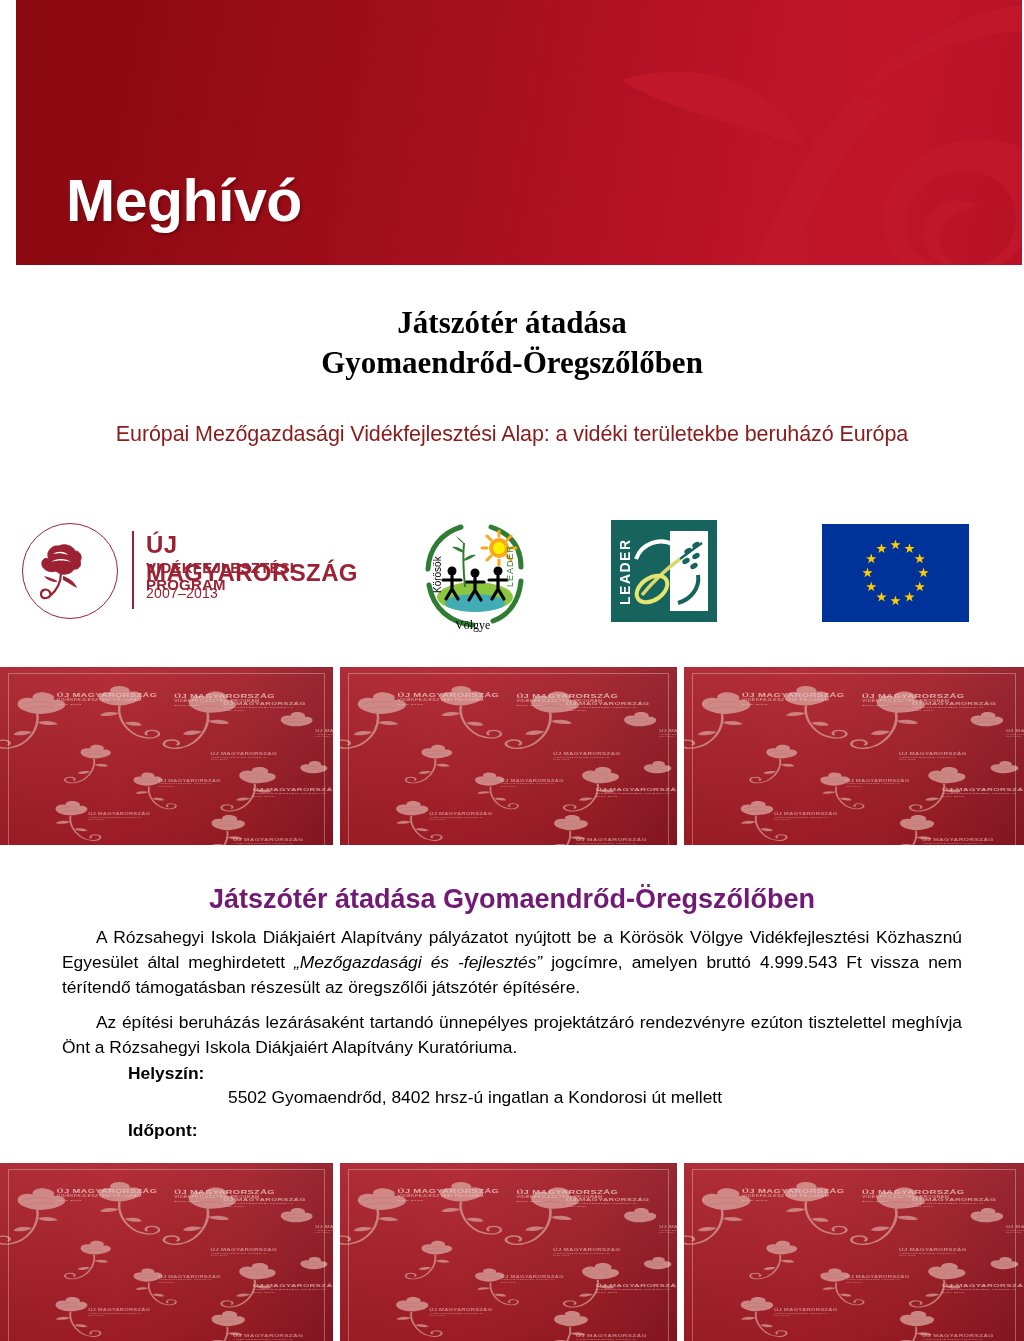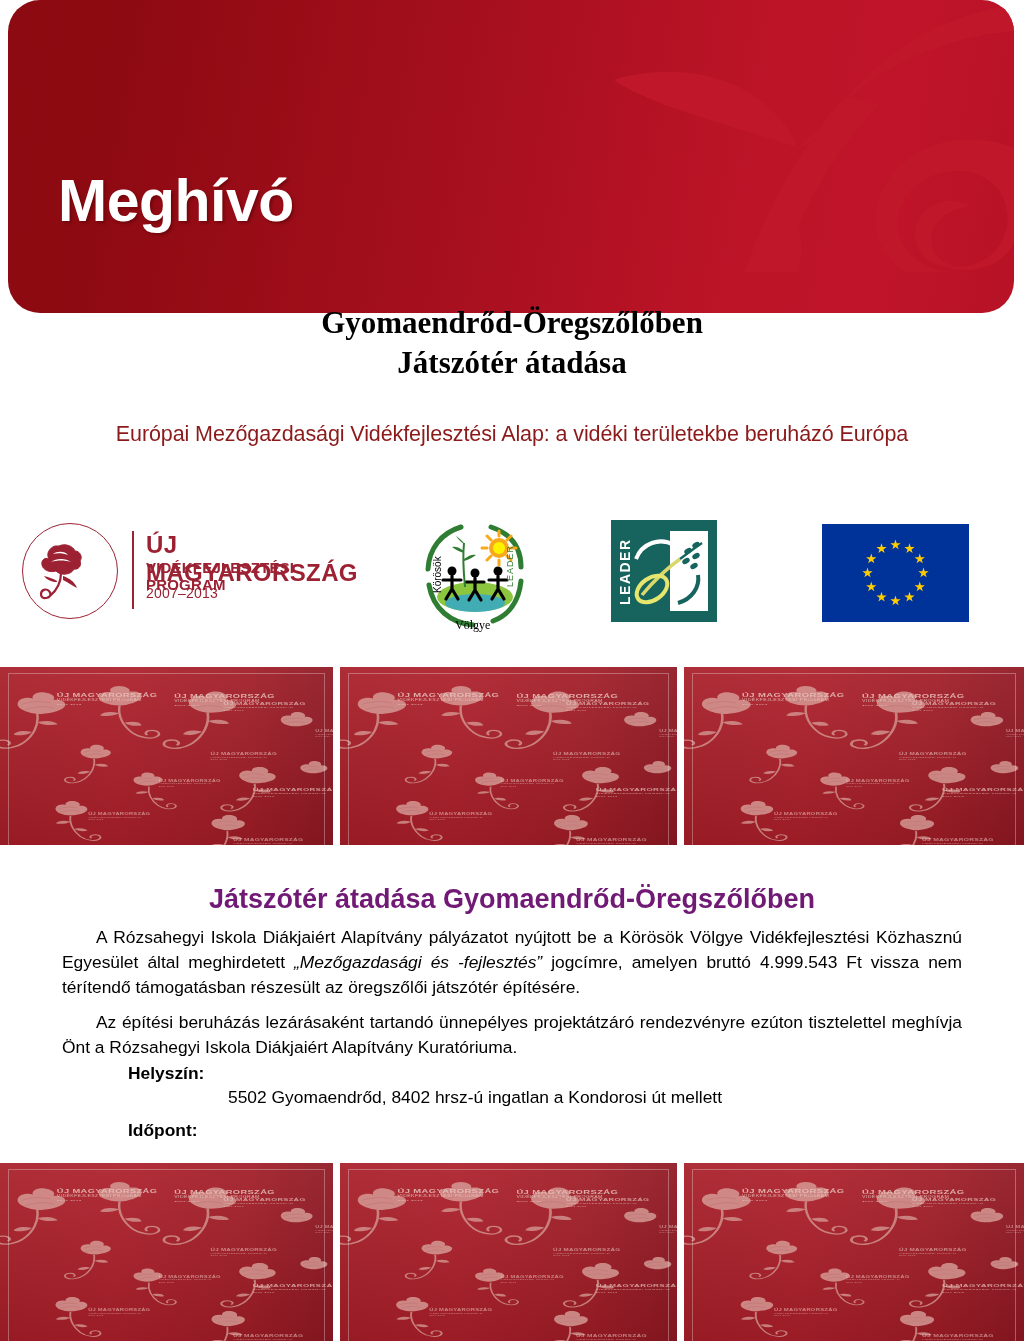--- a/index.html
+++ b/index.html
@@ -11,35 +11,34 @@
     height: 1341px;
     background: #ffffff;
     font-family: "Liberation Sans", sans-serif;
     overflow: hidden;
     position: relative;
   }
 
   
   .header-banner {
     position: absolute;
-    left: 8px;
+    left: 16px;
     top: 0;
     width: 1006px;
-    height: 313px;
+    height: 265px;
     overflow: hidden;
     background: linear-gradient(100deg,
         #8c0a11 0%,
         #8e0a12 12%,
         #9b0d18 30%,
         #a8101f 48%,
         #b41224 62%,
         #bd1428 74%,
         #c0142a 86%,
         #b71226 100%);
-    border-radius: 32px;
   }
   .header-banner .ornament {
     position: absolute;
     right: -10px;
     top: -8px;
     width: 440px;
     height: 280px;
     opacity: 1;
   }
   .header-title {
@@ -203,22 +202,22 @@
       <path d="M214 156 C 232 136, 260 116, 286 106 C 268 126, 244 144, 214 156 Z"></path>
       <path d="M160 280 C 172 250, 188 230, 208 220 C 218 236, 220 258, 214 280 Z"></path>
       <path d="M434 158 C 392 138, 340 146, 310 180 C 280 214, 288 262, 322 280 L 366 280 C 322 274, 302 240, 320 208 C 336 180, 378 170, 404 188 C 428 204, 430 240, 410 260 C 396 274, 374 278, 358 272 C 374 282, 400 280, 418 266 C 444 246, 446 186, 434 158 Z"></path>
       <path d="M386 214 C 364 202, 338 212, 332 234 C 326 258, 346 278, 370 274 C 352 270, 342 252, 350 236 C 358 220, 376 216, 386 214 Z"></path>
     </g>
   </svg>
   <div class="header-title">Meghívó</div>
 </div>
 
 <div class="doc-title">
+  <div>Játszótér átadása</div>
   <div>Gyomaendrőd-Öregszőlőben</div>
-  <div>Játszótér átadása</div>
 </div>
 <div class="doc-subtitle">Európai Mezőgazdasági Vidékfejlesztési Alap: a vidéki területekbe beruházó Európa</div>
 
 <div class="logo-row">
 
   <div class="logo logo-umvp">
     <div class="umvp-circle">
       <svg viewBox="0 0 94 94" width="94" height="94">
         <g fill="#9c2233" stroke="#9c2233">
           <path d="M32 22 C 26 24, 23 30, 26 35 C 22 33, 18 36, 19 41 C 20 46, 27 49, 33 47 C 38 52, 48 51, 51 45 C 55 46, 59 42, 57 37 C 60 33, 57 27, 52 27 C 50 22, 42 19, 36 22 Z"></path>

